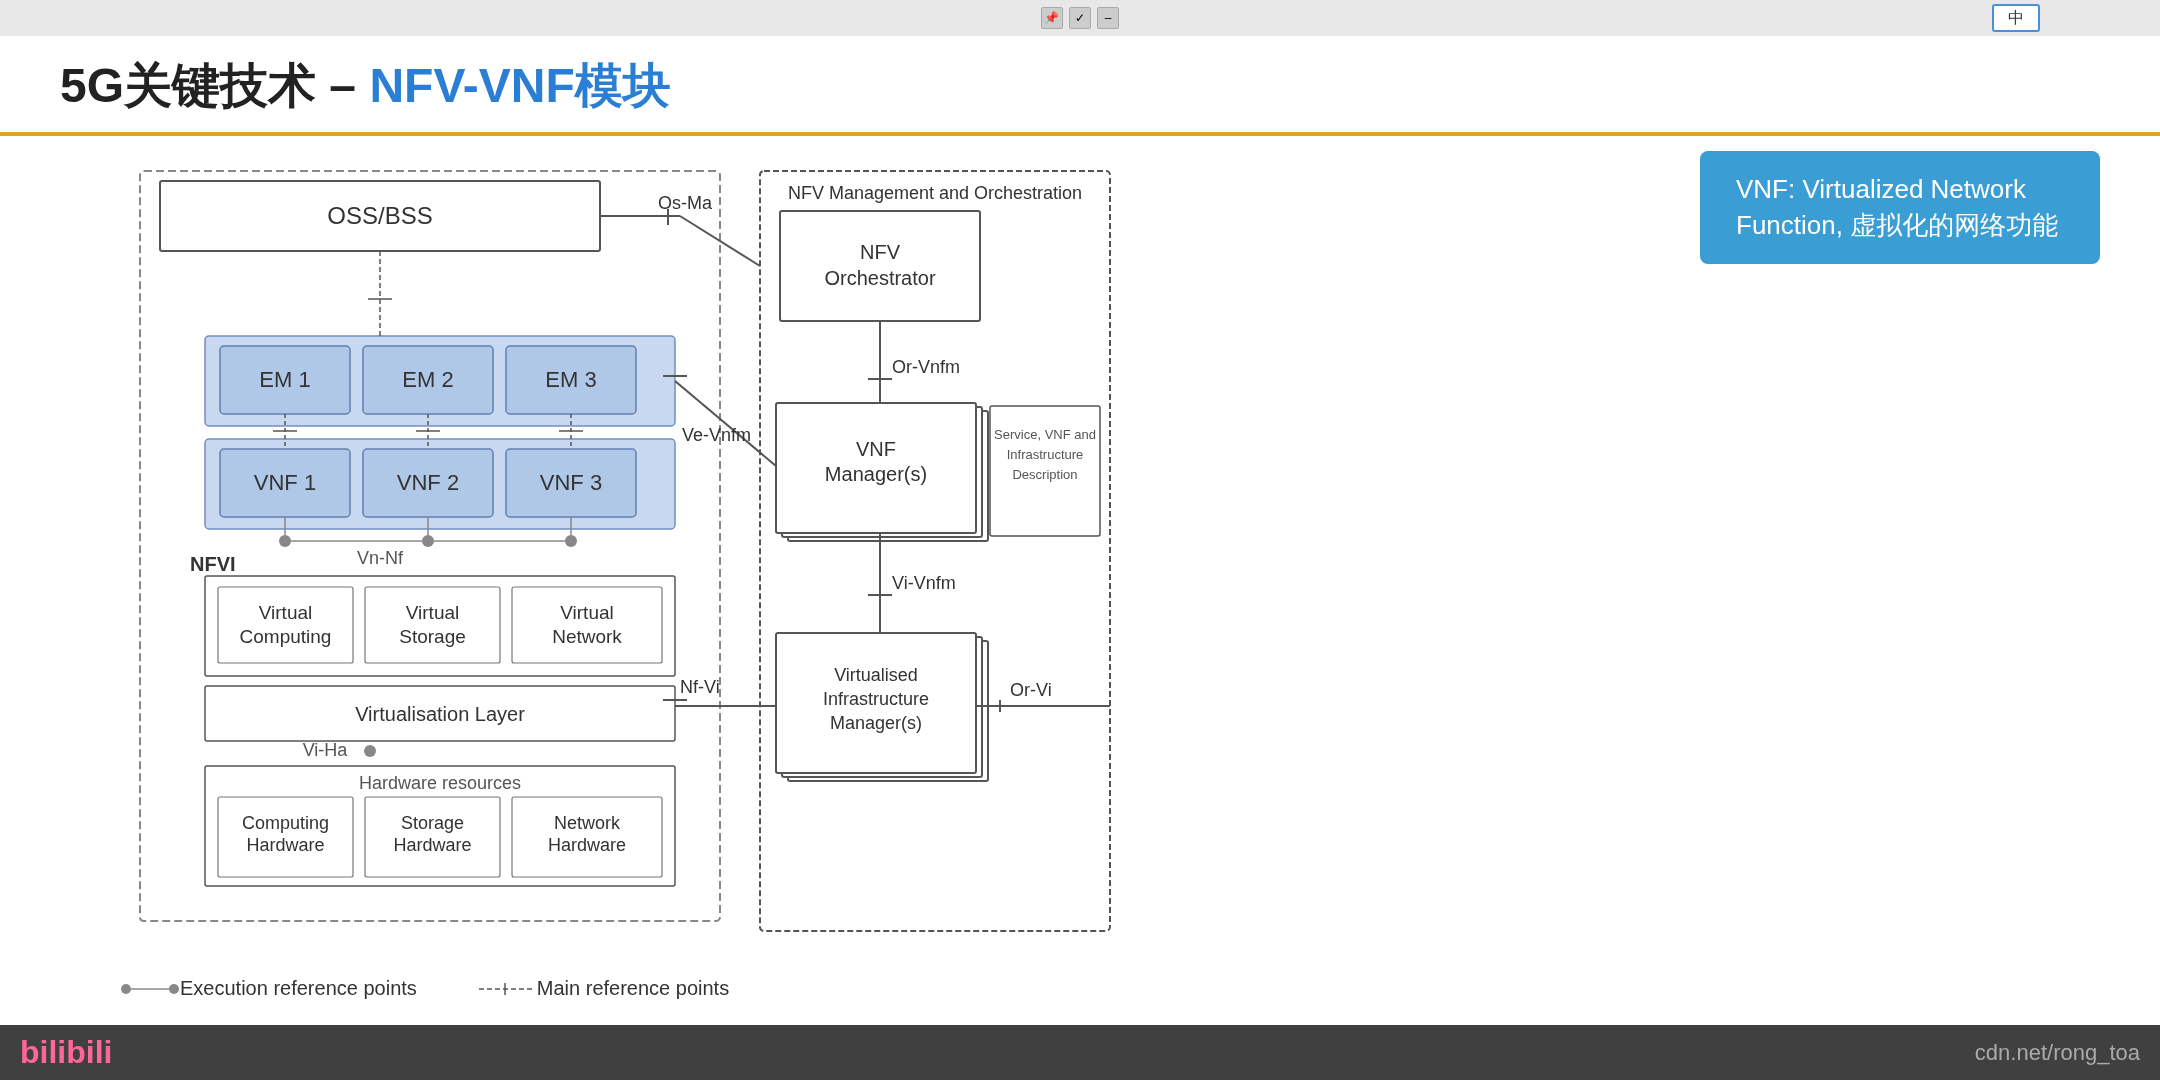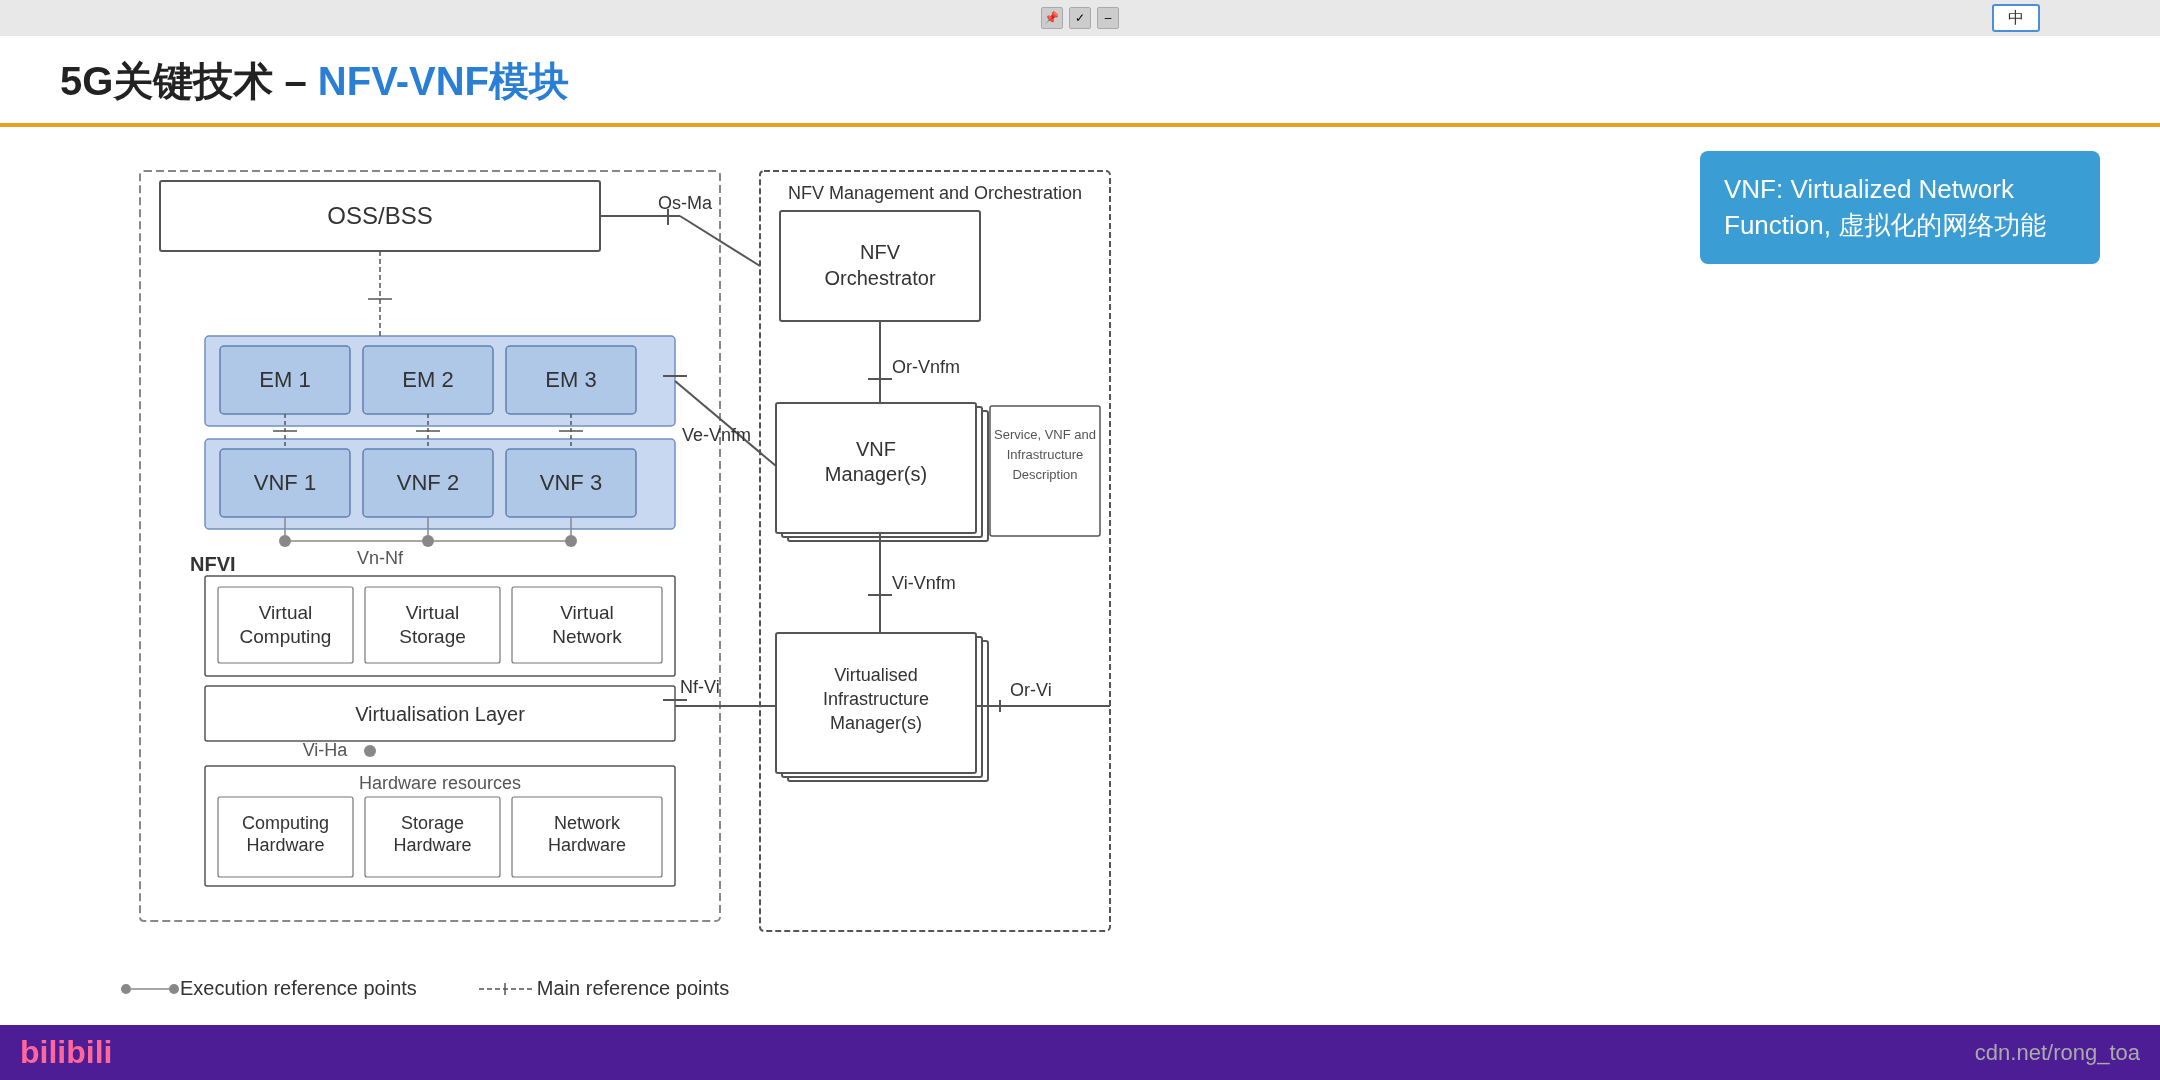--- a/index.html
+++ b/index.html
@@ -63,21 +63,21 @@
     }
 
     
     .title-bar {
       padding: 18px 60px 0 60px;
       border-bottom: 4px solid #e8a020;
       margin-bottom: 0;
       padding-bottom: 14px;
     }
     .title-text {
-      font-size: 40px;
+      font-size: 48px;
       font-weight: bold;
       color: #222;
     }
     .title-blue {
       color: #2a7fd4;
     }
 
     
     .diagram-area {
       position: absolute;
@@ -90,21 +90,21 @@
     
     .info-boxes {
       position: absolute;
       top: 115px;
       right: 60px;
       width: 400px;
     }
     .info-box {
       background: #3a9dd4;
       border-radius: 8px;
-      padding: 20px 24px;
+      padding: 20px 36px;
       margin-bottom: 24px;
       color: white;
       font-size: 26px;
       line-height: 1.4;
     }
 
     
     .diagram-svg {
       width: 1060px;
       height: 880px;
@@ -126,21 +126,21 @@
       align-items: center;
     }
 
     
     .bottom-bar {
       position: absolute;
       bottom: 0;
       left: 0;
       right: 0;
       height: 55px;
-      background: #4c1d95;
+      background: #404040;
       display: flex;
       align-items: center;
       padding: 12px 20px;
     }
     .bilibili-logo {
       color: #ff6699;
       font-size: 32px;
       font-weight: bold;
     }
     .bottom-url {

